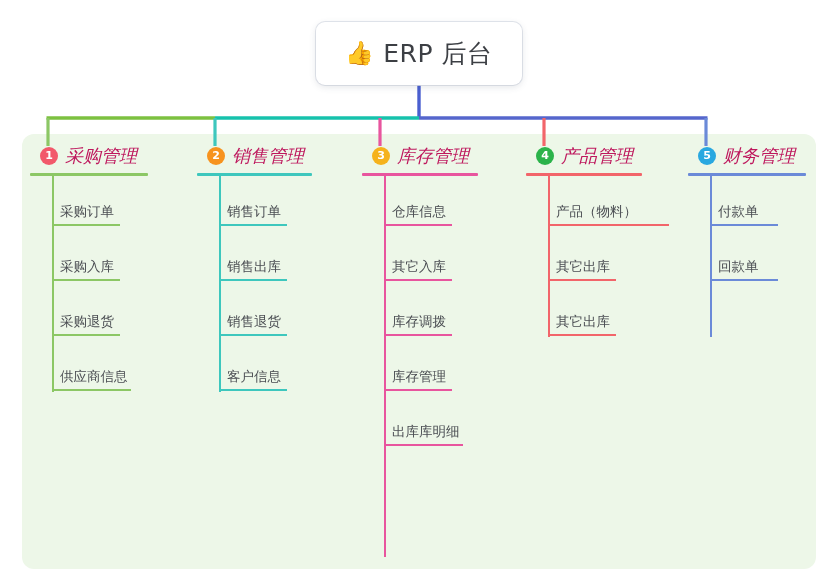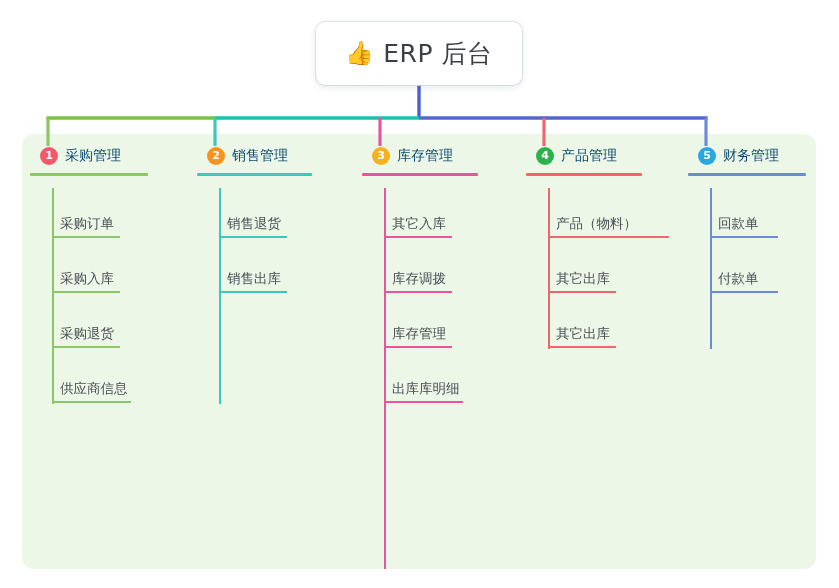--- a/index.html
+++ b/index.html
@@ -90,33 +90,34 @@
     height: 18px;
     border-radius: 50%;
     color: #ffffff;
     font-size: 11px;
     line-height: 18px;
     text-align: center;
     font-weight: bold;
     flex: 0 0 auto;
   }
   .col-title {
-    font-size: 14px;
-    color: #0c4a6e;
+    font-size: 18px;
+    color: #be185d;
     white-space: nowrap;
+    font-style: italic;
   }
   .col-rule {
     margin-top: 5px;
     height: 3px;
     border-radius: 1px;
   }
 
   .leaf-list {
     position: relative;
-    margin-top: 12px;
+    margin-top: 0;
   }
   .leaf {
     position: relative;
     height: 55px;
     box-sizing: border-box;
   }
   .leaf-label {
     position: absolute;
     left: 30px;
     bottom: 10px;
@@ -192,38 +193,50 @@
       </div>
       <div class="column" style="left: 197px;">
         <div class="col-header">
           <span class="badge" style="background: rgb(247, 147, 30);">2</span>
           <span class="col-title">销售管理</span>
         </div>
         <div class="col-rule" style="width: 115px; background: rgb(62, 199, 189);"></div>
         <div class="leaf-list" style="height: 220px;">
           <div class="spine" style="background: rgb(62, 199, 189); height: 216px; left: 22px;"></div>
           <div class="leaf">
+            <span class="leaf-label">销售订单</span>
+            <div class="leaf-underline" style="background: rgb(62, 199, 189); width: 68px;"></div>
+          </div>
+          <div class="leaf">
+            <span class="leaf-label">销售出库</span>
+            <div class="leaf-underline" style="background: rgb(62, 199, 189); width: 68px;"></div>
+          </div>
+          <div class="leaf">
             <span class="leaf-label">销售退货</span>
             <div class="leaf-underline" style="background: rgb(62, 199, 189); width: 68px;"></div>
           </div>
           <div class="leaf">
-            <span class="leaf-label">销售出库</span>
+            <span class="leaf-label">客户信息</span>
             <div class="leaf-underline" style="background: rgb(62, 199, 189); width: 68px;"></div>
           </div>
         </div>
       </div>
       <div class="column" style="left: 362px;">
         <div class="col-header">
           <span class="badge" style="background: rgb(245, 178, 28);">3</span>
           <span class="col-title">库存管理</span>
         </div>
         <div class="col-rule" style="width: 116px; background: rgb(232, 85, 158);"></div>
         <div class="leaf-list" style="height: 385px;">
           <div class="spine" style="background: rgb(232, 85, 158); height: 381px; left: 22px;"></div>
           <div class="leaf">
+            <span class="leaf-label">仓库信息</span>
+            <div class="leaf-underline" style="background: rgb(232, 85, 158); width: 68px;"></div>
+          </div>
+          <div class="leaf">
             <span class="leaf-label">其它入库</span>
             <div class="leaf-underline" style="background: rgb(232, 85, 158); width: 68px;"></div>
           </div>
           <div class="leaf">
             <span class="leaf-label">库存调拨</span>
             <div class="leaf-underline" style="background: rgb(232, 85, 158); width: 68px;"></div>
           </div>
           <div class="leaf">
             <span class="leaf-label">库存管理</span>
             <div class="leaf-underline" style="background: rgb(232, 85, 158); width: 68px;"></div>
@@ -258,24 +271,24 @@
       </div>
       <div class="column" style="left: 688px;">
         <div class="col-header">
           <span class="badge" style="background: rgb(41, 168, 224);">5</span>
           <span class="col-title">财务管理</span>
         </div>
         <div class="col-rule" style="width: 118px; background: rgb(107, 138, 216);"></div>
         <div class="leaf-list" style="height: 165px;">
           <div class="spine" style="background: rgb(107, 138, 216); height: 161px; left: 22px;"></div>
           <div class="leaf">
+            <span class="leaf-label">付款单</span>
+            <div class="leaf-underline" style="background: rgb(107, 138, 216); width: 68px;"></div>
+          </div>
+          <div class="leaf">
             <span class="leaf-label">回款单</span>
             <div class="leaf-underline" style="background: rgb(107, 138, 216); width: 68px;"></div>
           </div>
-          <div class="leaf">
-            <span class="leaf-label">付款单</span>
-            <div class="leaf-underline" style="background: rgb(107, 138, 216); width: 68px;"></div>
-          </div>
         </div>
       </div>
     </div>
 
 </div>
 
 </body></html>

